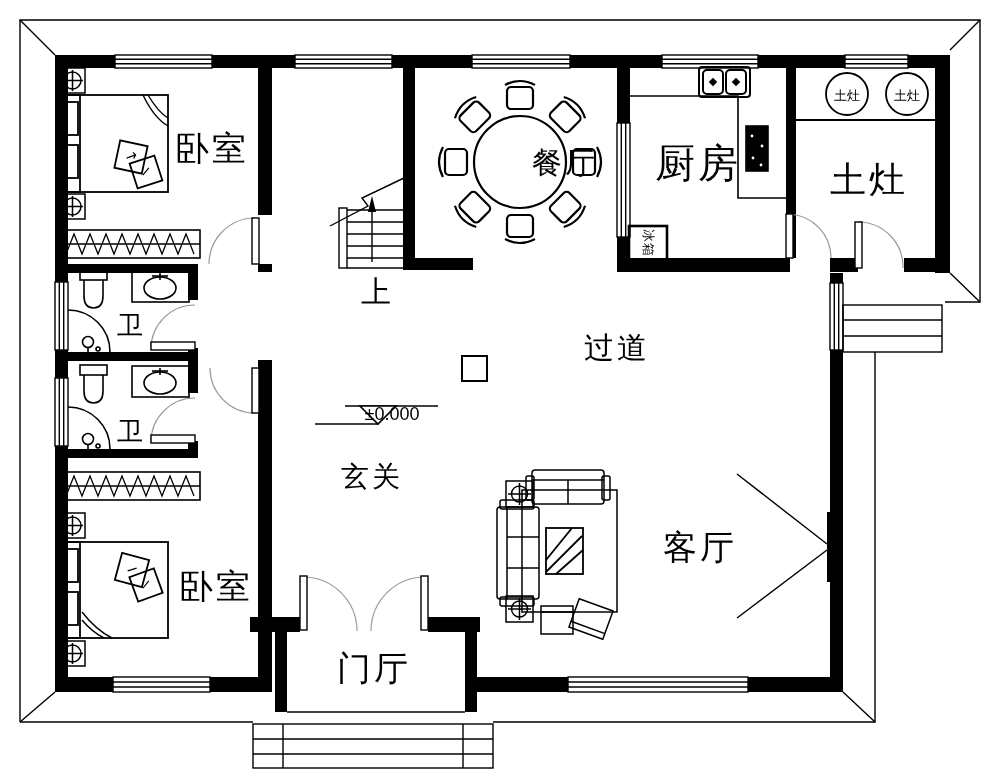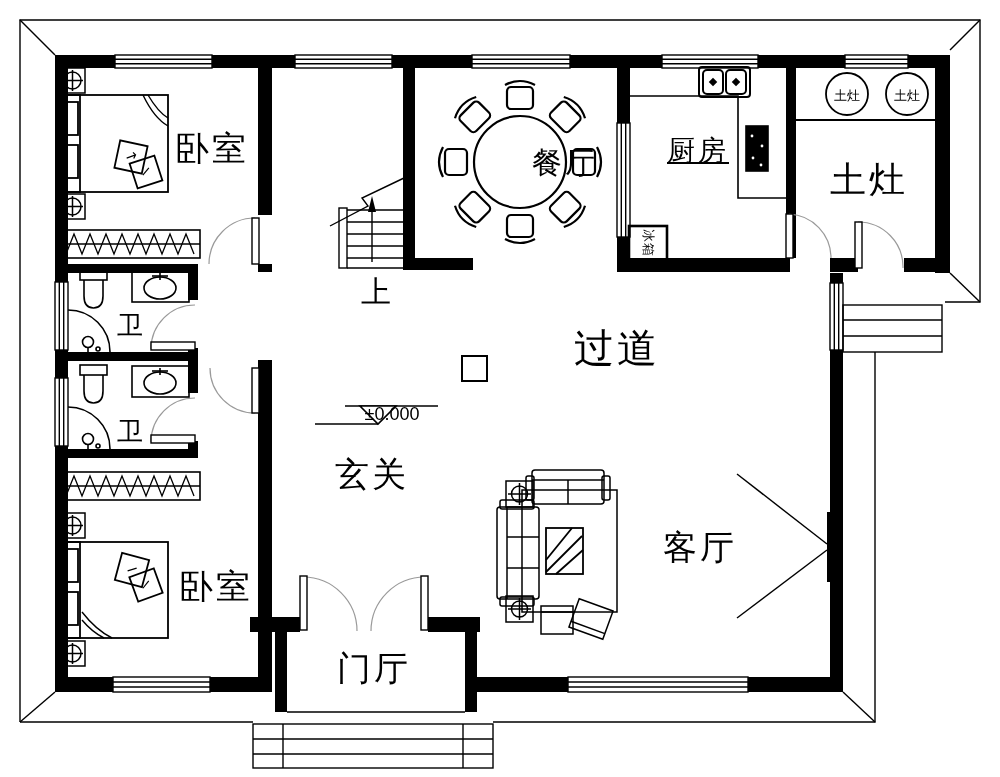--- a/index.html
+++ b/index.html
@@ -423,24 +423,24 @@
     <line x1="737" y1="474" x2="827" y2="544" stroke="#000" stroke-width="1.4"></line>
     <line x1="737" y1="618" x2="827" y2="550" stroke="#000" stroke-width="1.4"></line>
   </g>
 </svg>
 
   <div class="lbl" style="left:212px;top:148px;font-size:34px;">卧室</div>
   <div class="lbl small" style="left:130px;top:325px;font-size:26px;">卫</div>
   <div class="lbl small" style="left:130px;top:431px;font-size:26px;">卫</div>
   <div class="lbl" style="left:216px;top:586px;font-size:34px;">卧室</div>
   <div class="lbl" style="left:521px;top:163px;font-size:30px;margin-left:44px;">餐厅</div>
-  <div class="lbl" style="left:698px;top:151px;font-size:28px;text-decoration:underline;">厨房</div>
+  <div class="lbl" style="left:698px;top:163px;font-size:40px;">厨房</div>
   <div class="lbl" style="left:869px;top:180px;font-size:36px;">土灶</div>
   <div class="lbl small" style="left:847px;top:95px;font-size:13px;">土灶</div>
   <div class="lbl small" style="left:907px;top:95px;font-size:13px;">土灶</div>
-  <div class="lbl" style="left:617px;top:348px;font-size:40px;">过道</div>
-  <div class="lbl" style="left:372px;top:477px;font-size:34px;font-family:Liberation Mono, monospace;">玄关</div>
+  <div class="lbl" style="left:617px;top:348px;font-size:30px;">过道</div>
+  <div class="lbl" style="left:372px;top:477px;font-size:28px;">玄关</div>
   <div class="lbl" style="left:700px;top:547px;font-size:34px;">客厅</div>
   <div class="lbl" style="left:374px;top:668px;font-size:34px;">门厅</div>
   <div class="lbl vert small" style="left:648px;top:243px;font-size:13px;">冰箱</div>
   <div class="lbl small" style="left:376px;top:292px;font-size:30px;">上</div>
   <div class="lbl small" style="left:392px;top:394px;font-size:18px;margin-top:20px;">±0.000</div>
 </div>
 
 </body></html>

